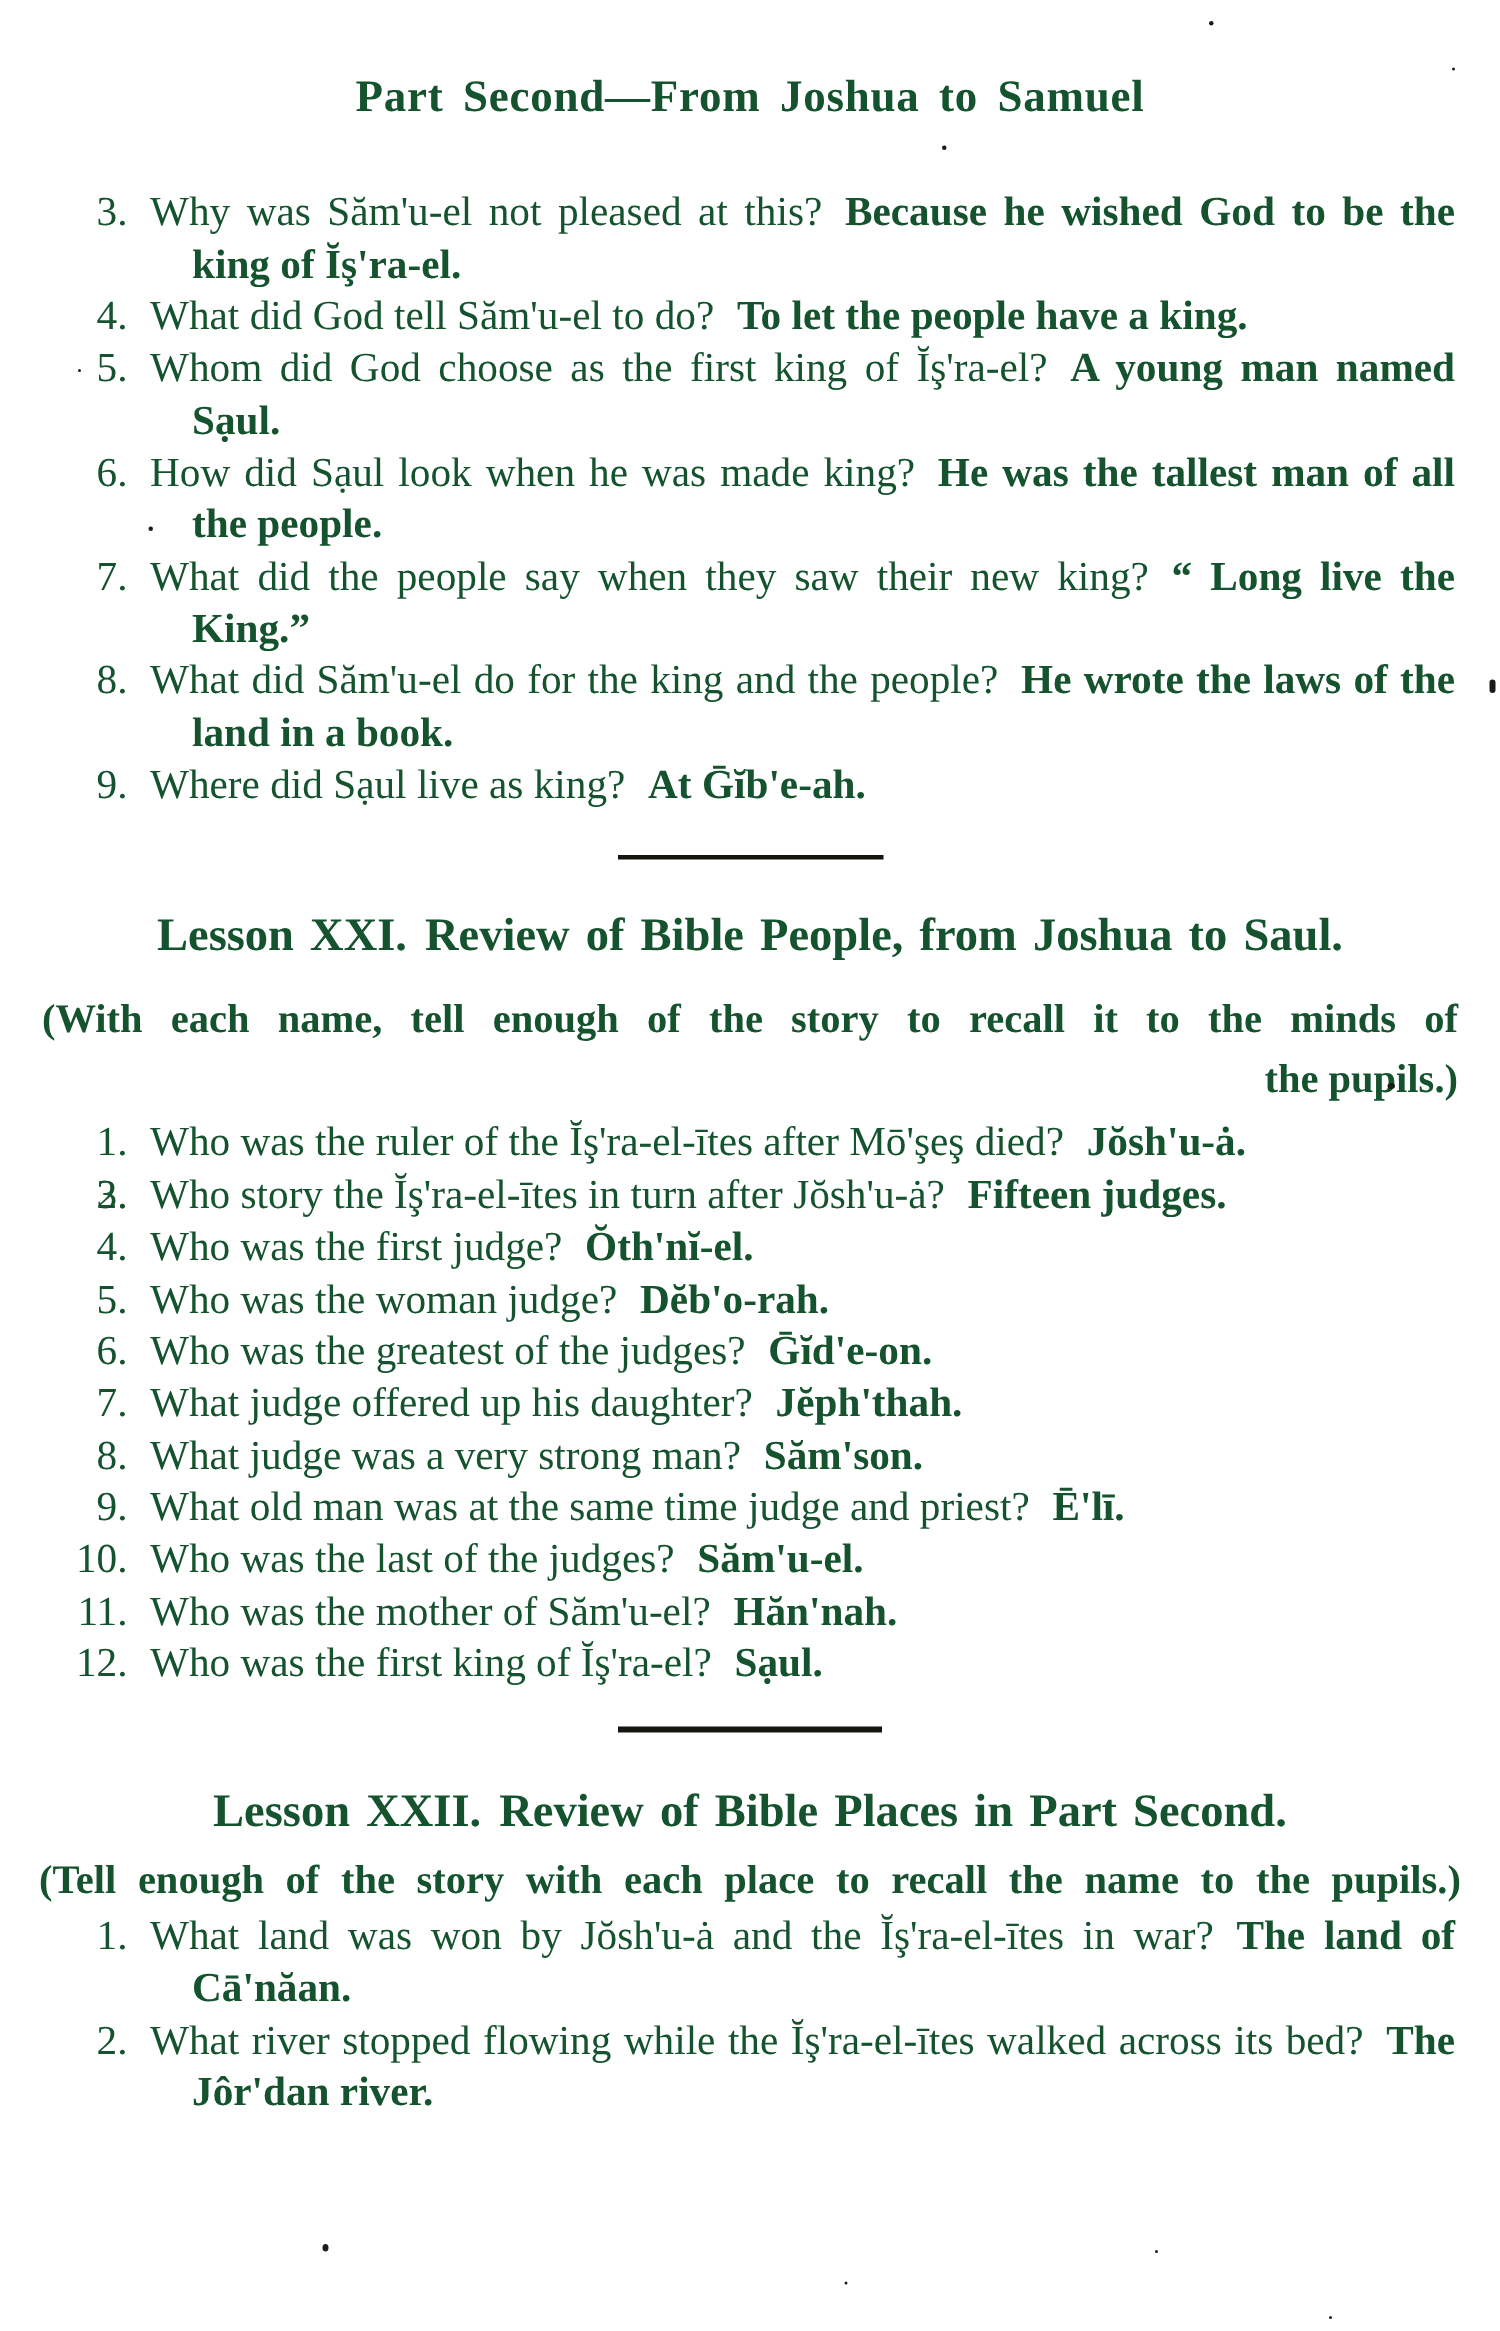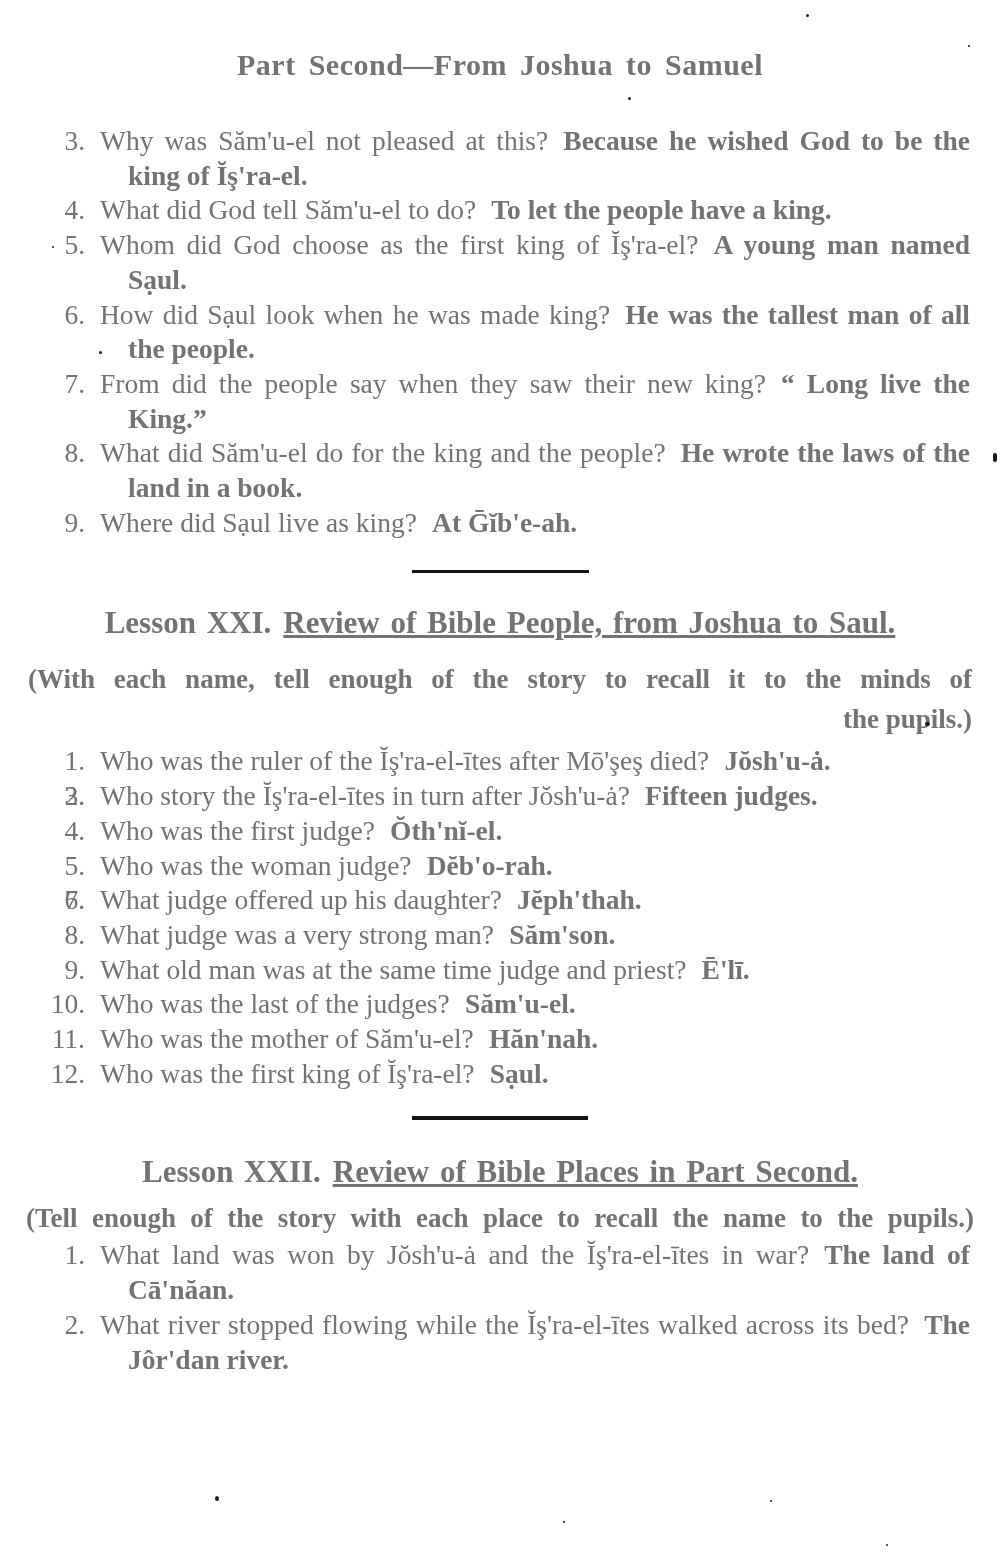--- a/index.html
+++ b/index.html
@@ -1,21 +1,21 @@
 <!DOCTYPE html>
 <html><head>
 <meta charset="utf-8">
 <style>
   html,body { margin:0; padding:0; }
   .page {
     position: relative;
     width: 1000px;
     height: 1554px;
     background: #ffffff;
-    color: #737373;
+    color: #14532d;
     font-family: "Liberation Serif", "DejaVu Serif", serif;
     overflow: hidden;
   }
   .title {
     margin: 46px 0 0 0;
     font-size: 30px;
     line-height: 38px;
     font-weight: 700;
     text-align: center;
     word-spacing: 5px;
@@ -43,21 +43,21 @@
   .divider.second { margin-top: 25px; height: 4px; width: 176px; }
   .lesson-heading {
     margin: 30px 0 0 0;
     font-size: 31px;
     line-height: 40px;
     font-weight: 700;
     text-align: center;
     word-spacing: 3px;
   }
   .lesson-heading.l22 { margin-top: 32px; }
-  .lesson-heading .heading-title { margin-left: 12px; text-decoration: underline; }
+  .lesson-heading .heading-title { margin-left: 12px; }
   .note {
     margin-top: 16px;
     padding: 0 28px;
     font-weight: 700;
     font-size: 27px;
     line-height: 40px;
   }
   .note .note-line1 { display:block; text-align: justify; text-align-last: justify; }
   .note .note-line2 { display:block; text-align: right; }
   .note-single {
@@ -95,21 +95,21 @@
         <span class="body"><span class="question">Whom did God choose as the first king of Ĭş'ra-el?</span><span class="answer">A young man named Sạul.</span></span>
       </div>
 
       <div class="qa-item">
         <span class="num">6.</span>
         <span class="body"><span class="question">How did Sạul look when he was made king?</span><span class="answer">He was the tallest man of all the people.</span></span>
       </div>
 
       <div class="qa-item">
         <span class="num">7.</span>
-        <span class="body"><span class="question">From did the people say when they saw their new king?</span><span class="answer">“ Long live the King.”</span></span>
+        <span class="body"><span class="question">What did the people say when they saw their new king?</span><span class="answer">“ Long live the King.”</span></span>
       </div>
 
       <div class="qa-item">
         <span class="num">8.</span>
         <span class="body"><span class="question">What did Săm'u-el do for the king and the people?</span><span class="answer">He wrote the laws of the land in a book.</span></span>
       </div>
 
       <div class="qa-item">
         <span class="num">9.</span>
         <span class="body"><span class="question">Where did Sạul live as king?</span><span class="answer">At Ḡĭb'e-ah.</span></span>
@@ -146,20 +146,21 @@
         <span class="body"><span class="question">Who was the first judge?</span><span class="answer">Ŏth'nĭ-el.</span></span>
       </div>
 
       <div class="qa-item">
         <span class="num">5.</span>
         <span class="body"><span class="question">Who was the woman judge?</span><span class="answer">Dĕb'o-rah.</span></span>
       </div>
 
       <div class="qa-item">
         <span class="num">6.</span>
+        <span class="body"><span class="question">Who was the greatest of the judges?</span><span class="answer">Ḡĭd'e-on.</span></span>
       </div>
 
       <div class="qa-item">
         <span class="num">7.</span>
         <span class="body"><span class="question">What judge offered up his daughter?</span><span class="answer">Jĕph'thah.</span></span>
       </div>
 
       <div class="qa-item">
         <span class="num">8.</span>
         <span class="body"><span class="question">What judge was a very strong man?</span><span class="answer">Săm'son.</span></span>

